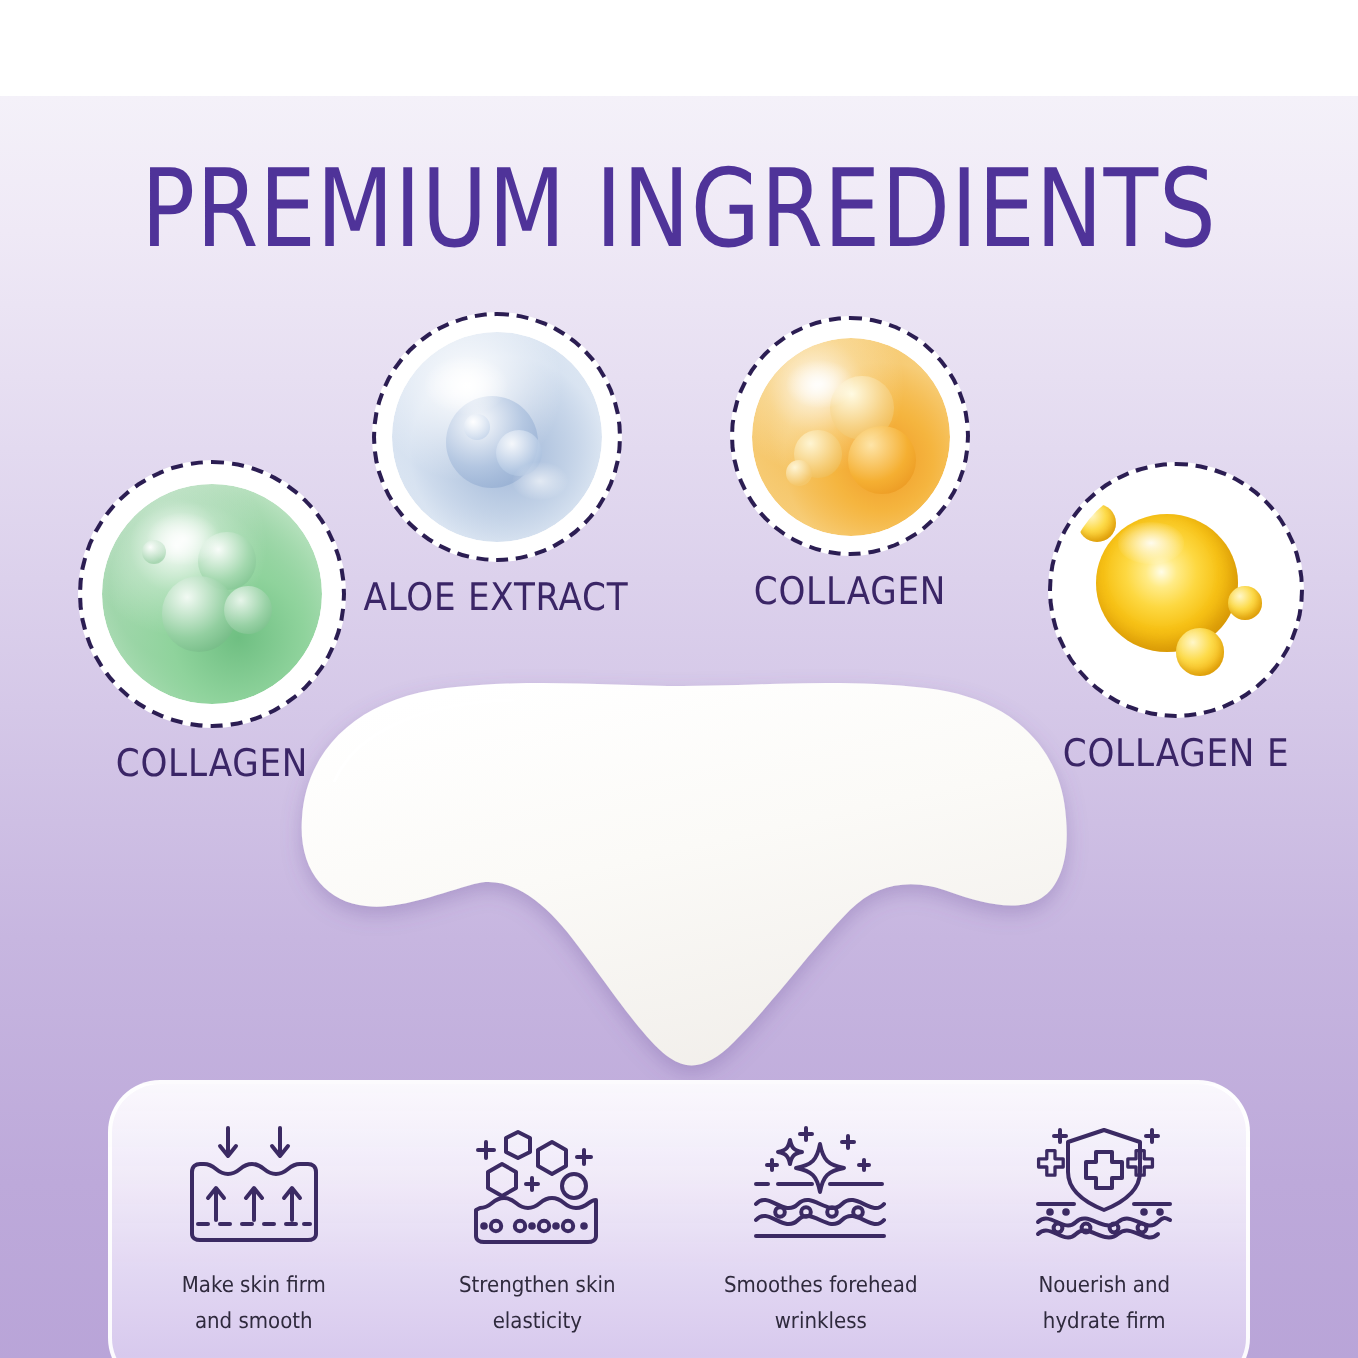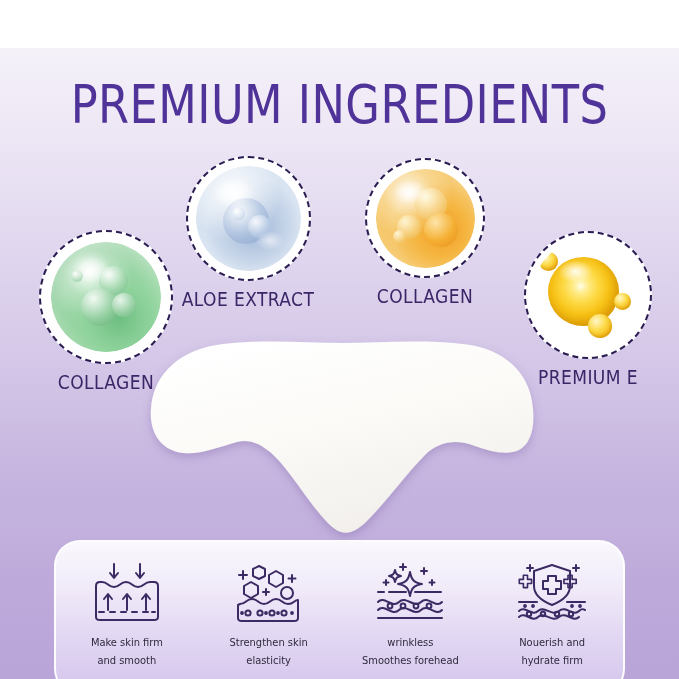--- a/index.html
+++ b/index.html
@@ -243,21 +243,21 @@
         <div class="gel" style="left:14%; top:16%; width:64%; height:62%;
              background:radial-gradient(circle at 46% 42%, #fffde8 0%, #ffeb86 14%, #fdd841 32%, #f7c216 52%, #eead08 74%, #e2a006 100%);
              box-shadow: inset -3px -4px 8px rgba(170,110,0,.35);"></div>
         <div class="gel-hl" style="left:24%; top:20%; width:30%; height:18%;
              background:radial-gradient(ellipse at center, rgba(255,255,255,.9) 0%, rgba(255,255,255,0) 75%);"></div>
         <div class="sat-drop" style="left:6%; top:12%; width:17%; height:17%;"></div>
         <div class="sat-drop" style="left:73%; top:48%; width:15%; height:15%;"></div>
         <div class="sat-drop" style="left:50%; top:67%; width:21%; height:21%;"></div>
       </div>
     </div>
-    <div class="ing-label">PREMIUM E</div>
+    <div class="ing-label">COLLAGEN E</div>
   </div>
 
   <div id="patch-wrap">
     <svg viewBox="0 0 430 215" xmlns="http://www.w3.org/2000/svg" aria-hidden="true">
       <defs>
         <linearGradient id="patchGrad" x1="0.25" y1="0" x2="0.7" y2="1">
           <stop offset="0%" stop-color="#ffffff"></stop>
           <stop offset="45%" stop-color="#fbfaf7"></stop>
           <stop offset="100%" stop-color="#f1eeea"></stop>
         </linearGradient>
@@ -379,22 +379,22 @@
           <path d="M8 40 C14 33 22 47 29 40 C36 33 44 47 51 40 C58 33 66 47 72 40"></path>
           <path d="M8 48 C14 41 22 55 29 48 C36 41 44 55 51 48 C58 41 66 55 72 48"></path>
           <circle cx="20" cy="44" r="2.4"></circle>
           <circle cx="33" cy="44" r="2.4"></circle>
           <circle cx="46" cy="44" r="2.4"></circle>
           <circle cx="59" cy="44" r="2.4"></circle>
           <line x1="8" y1="56" x2="72" y2="56"></line>
         </svg>
       </div>
       <div class="benefit-text">
+        <div>Smoothes forehead</div>
         <div>wrinkless</div>
-        <div>Smoothes forehead</div>
       </div>
     </div>
 
     <div class="benefit">
       <div class="benefit-icon">
         <svg width="80" height="62" viewBox="0 0 80 62" fill="none" stroke="#3b2a63" stroke-width="2" stroke-linecap="round" stroke-linejoin="round">
 
           <path d="M40 3 L58 9 L58 24 C58 33 50 39 40 43 C30 39 22 33 22 24 L22 9 Z"></path>
 
           <path d="M36 14 L44 14 L44 19 L49 19 L49 27 L44 27 L44 32 L36 32 L36 27 L31 27 L31 19 L36 19 Z"></path>

